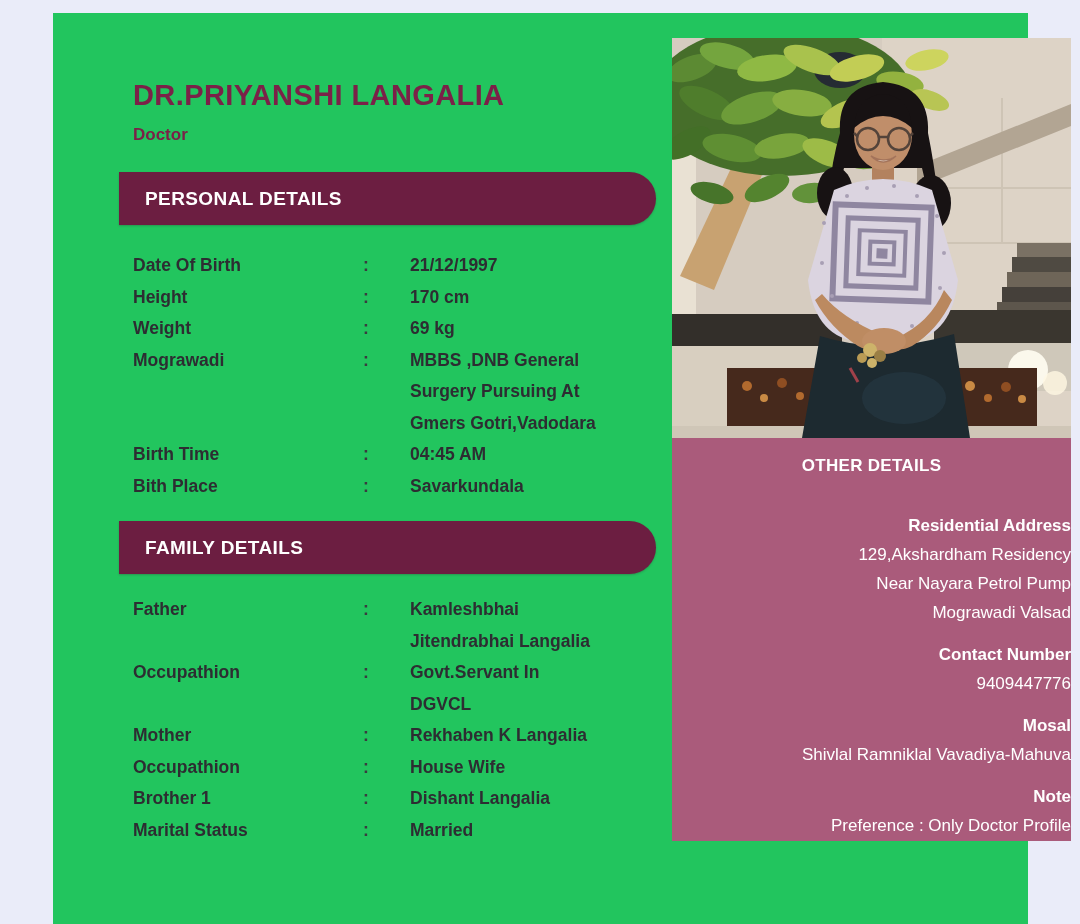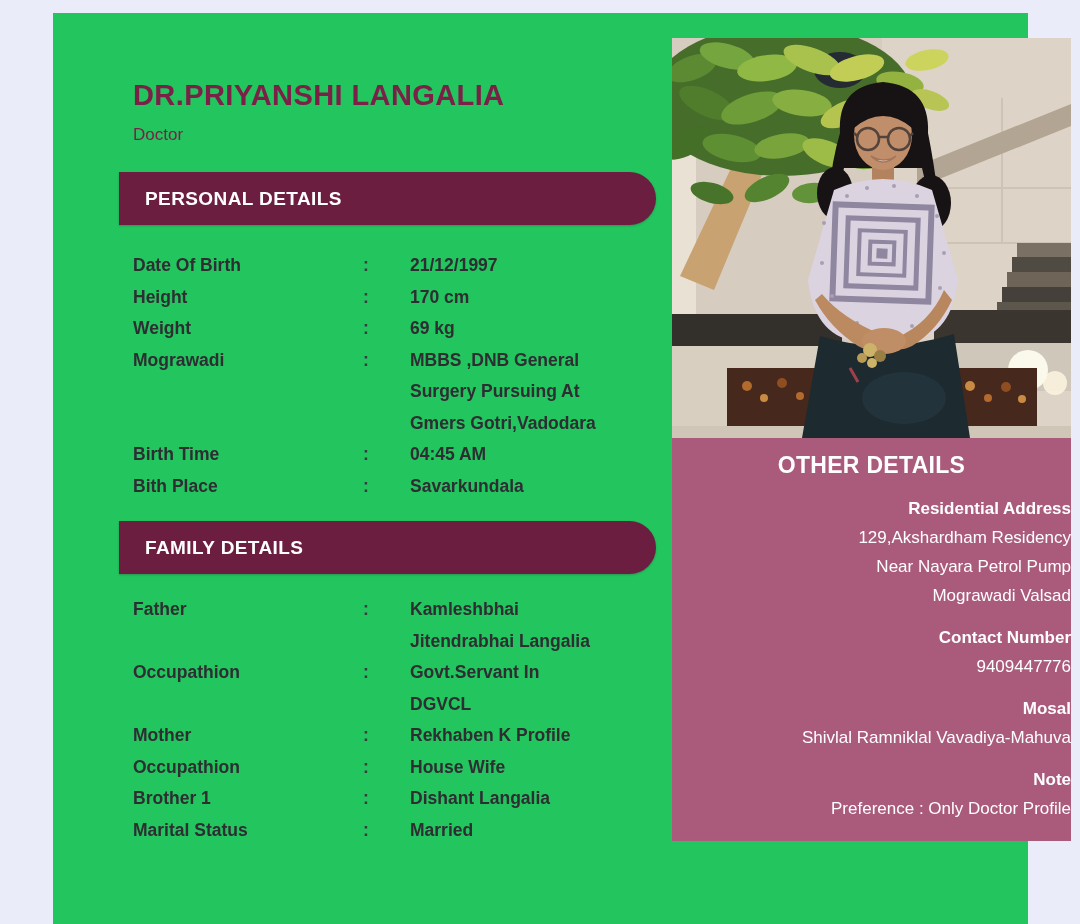--- a/index.html
+++ b/index.html
@@ -13,21 +13,21 @@
     position:absolute;left:53px;top:13px;width:975px;height:911px;
     background:#22c55e;
   }
   .title{
     position:absolute;left:80px;top:66px;
     font-size:29px;font-weight:700;letter-spacing:.4px;
     color:#7b2148;
   }
   .subtitle{
     position:absolute;left:80px;top:112px;
-    font-size:17px;font-weight:400;color:#7b2148;
+    font-size:17px;font-weight:700;color:#7b2148;
   }
   .banner{
     position:absolute;left:66px;width:537px;height:53px;
     background:#6c1e41;border-radius:0 27px 27px 0;
     box-shadow:0 1px 2px rgba(60,20,40,.25);
     display:flex;align-items:center;
     color:#ffffff;font-size:19px;font-weight:700;letter-spacing:.4px;
     padding-left:26px;box-sizing:border-box;
   }
   .banner-personal{top:159px;}
@@ -49,22 +49,22 @@
     position:absolute;left:619px;top:25px;width:399px;height:400px;
     overflow:hidden;background:#d6ccc0;
   }
   .photo svg{display:block;}
   .other-panel{
     position:absolute;left:619px;top:425px;width:399px;height:403px;
     background:#aa5b7b;color:#ffffff;text-align:center;
     box-sizing:border-box;padding-top:13px;
   }
   .other-title{
-    font-size:23px;font-weight:700;letter-spacing:.3px;
-    line-height:29px;margin-bottom:14px;
+    font-size:17px;font-weight:700;letter-spacing:.3px;
+    line-height:29px;margin-bottom:31px;
   }
   .other-block{margin-bottom:13px;font-size:17px;line-height:29px;text-align:right;}
   .other-heading{font-weight:700;}
   .other-line{font-weight:400;}
 </style>
 </head>
 <body>
 
 <div class="card">
 
@@ -123,21 +123,21 @@
     </div>
     <div class="row">
       <span class="lbl">Occupathion</span>
       <span class="sep">:</span>
       <span class="val">Govt.Servant In
 DGVCL</span>
     </div>
     <div class="row">
       <span class="lbl">Mother</span>
       <span class="sep">:</span>
-      <span class="val">Rekhaben K Profile</span>
+      <span class="val">Rekhaben K Langalia</span>
     </div>
     <div class="row">
       <span class="lbl">Occupathion</span>
       <span class="sep">:</span>
       <span class="val">House Wife</span>
     </div>
     <div class="row">
       <span class="lbl">Brother 1</span>
       <span class="sep">:</span>
       <span class="val">Dishant Langalia</span>

